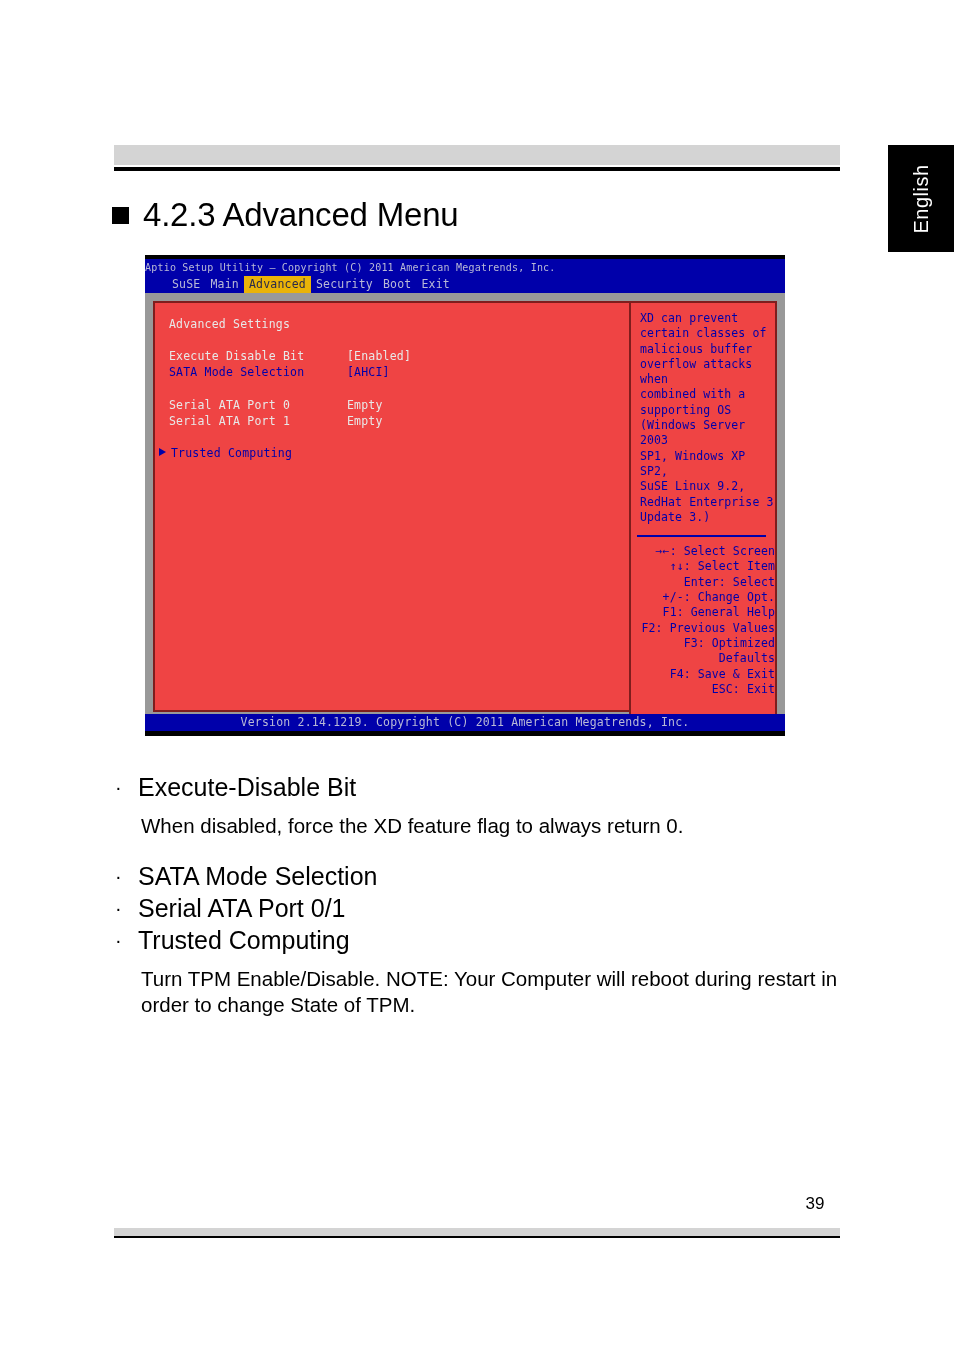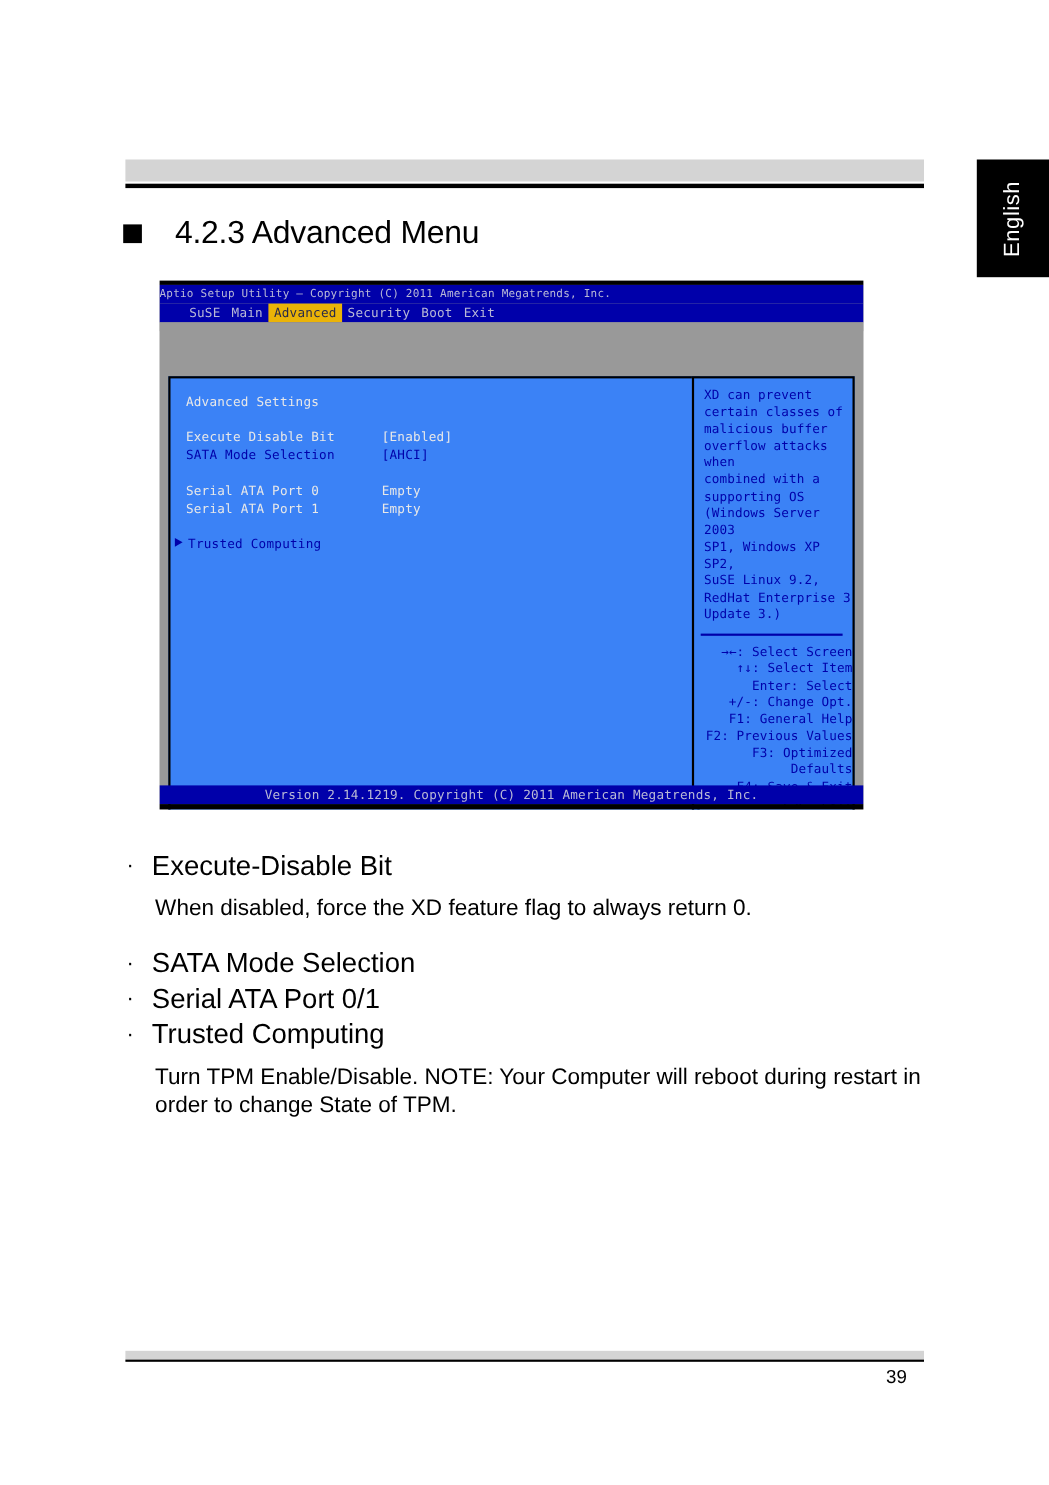--- a/index.html
+++ b/index.html
@@ -63,26 +63,25 @@
     align-items: center;
     gap: 14px;
   }
   .heading-square {
     width: 17px;
     height: 17px;
     background: #000000;
     display: block;
   }
   .heading-text {
-    font-size: 29px;
+    font-size: 33px;
     color: #000000;
     font-family: "Liberation Sans", sans-serif;
     letter-spacing: -0.2px;
     white-space: nowrap;
-    margin-left: 16px;
   }
 
   
   .bios {
     position: absolute;
     left: 145px;
     top: 255px;
     width: 640px;
     height: 481px;
     background: #999999;
@@ -135,24 +134,23 @@
   }
   .bios-menugap {
     position: absolute;
     left: 0; top: 38px;
     width: 100%; height: 8px;
     background: #999999;
   }
 
   .bios-panel {
     position: absolute;
-    background: #3b82f6;
-    border: 2px solid #000000;
+    background: #ef4444;
+    border: 2px solid #7f1d1d;
     box-sizing: border-box;
-    margin-top: 41px;
   }
   .bios-panel-left {
     left: 8px;
     top: 46px;
     width: 483px;
     height: 411px;
   }
   .bios-panel-right {
     left: 484px;
     top: 46px;
@@ -272,21 +270,21 @@
     position: absolute;
     left: 114px;
     top: 1236px;
     width: 726px;
     height: 2px;
     background: #000000;
   }
   .page-number {
     position: absolute;
     left: 790px;
-    top: 1242px;
+    top: 1194px;
     width: 50px;
     text-align: center;
     font-size: 17px;
     color: #000000;
   }
 </style>
 </head>
 <body>
 
 <div class="header-bar"></div>

